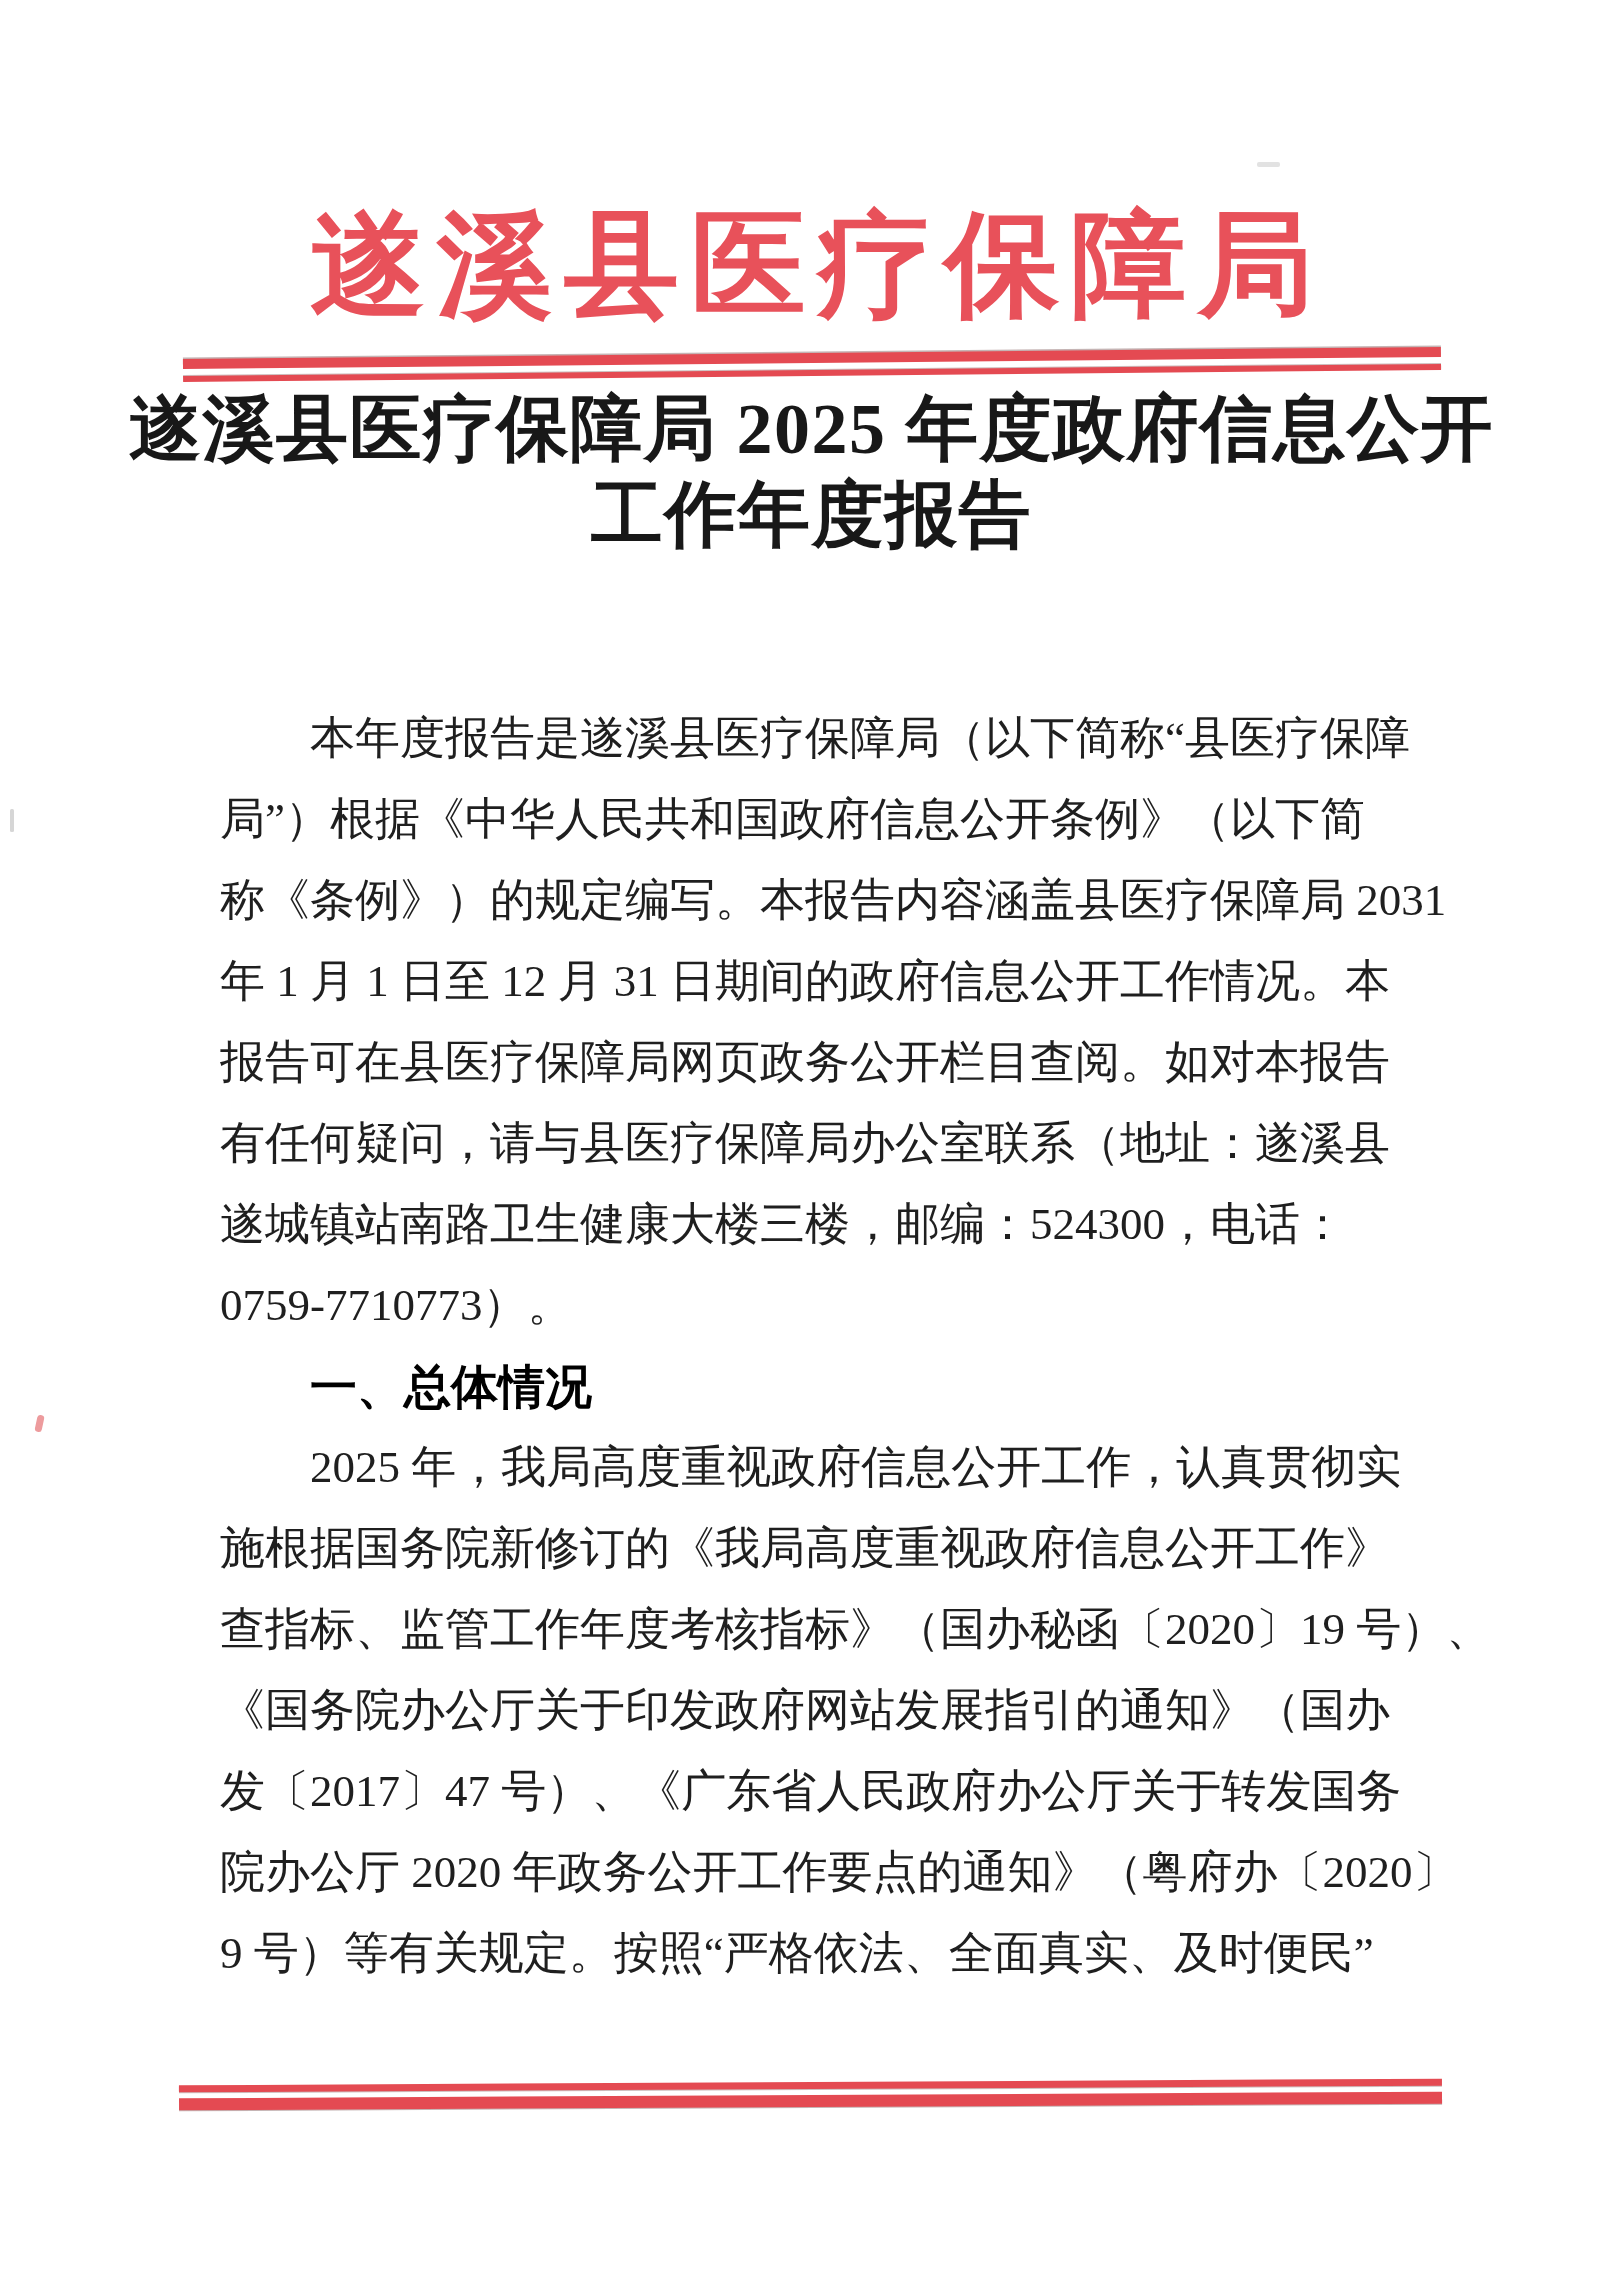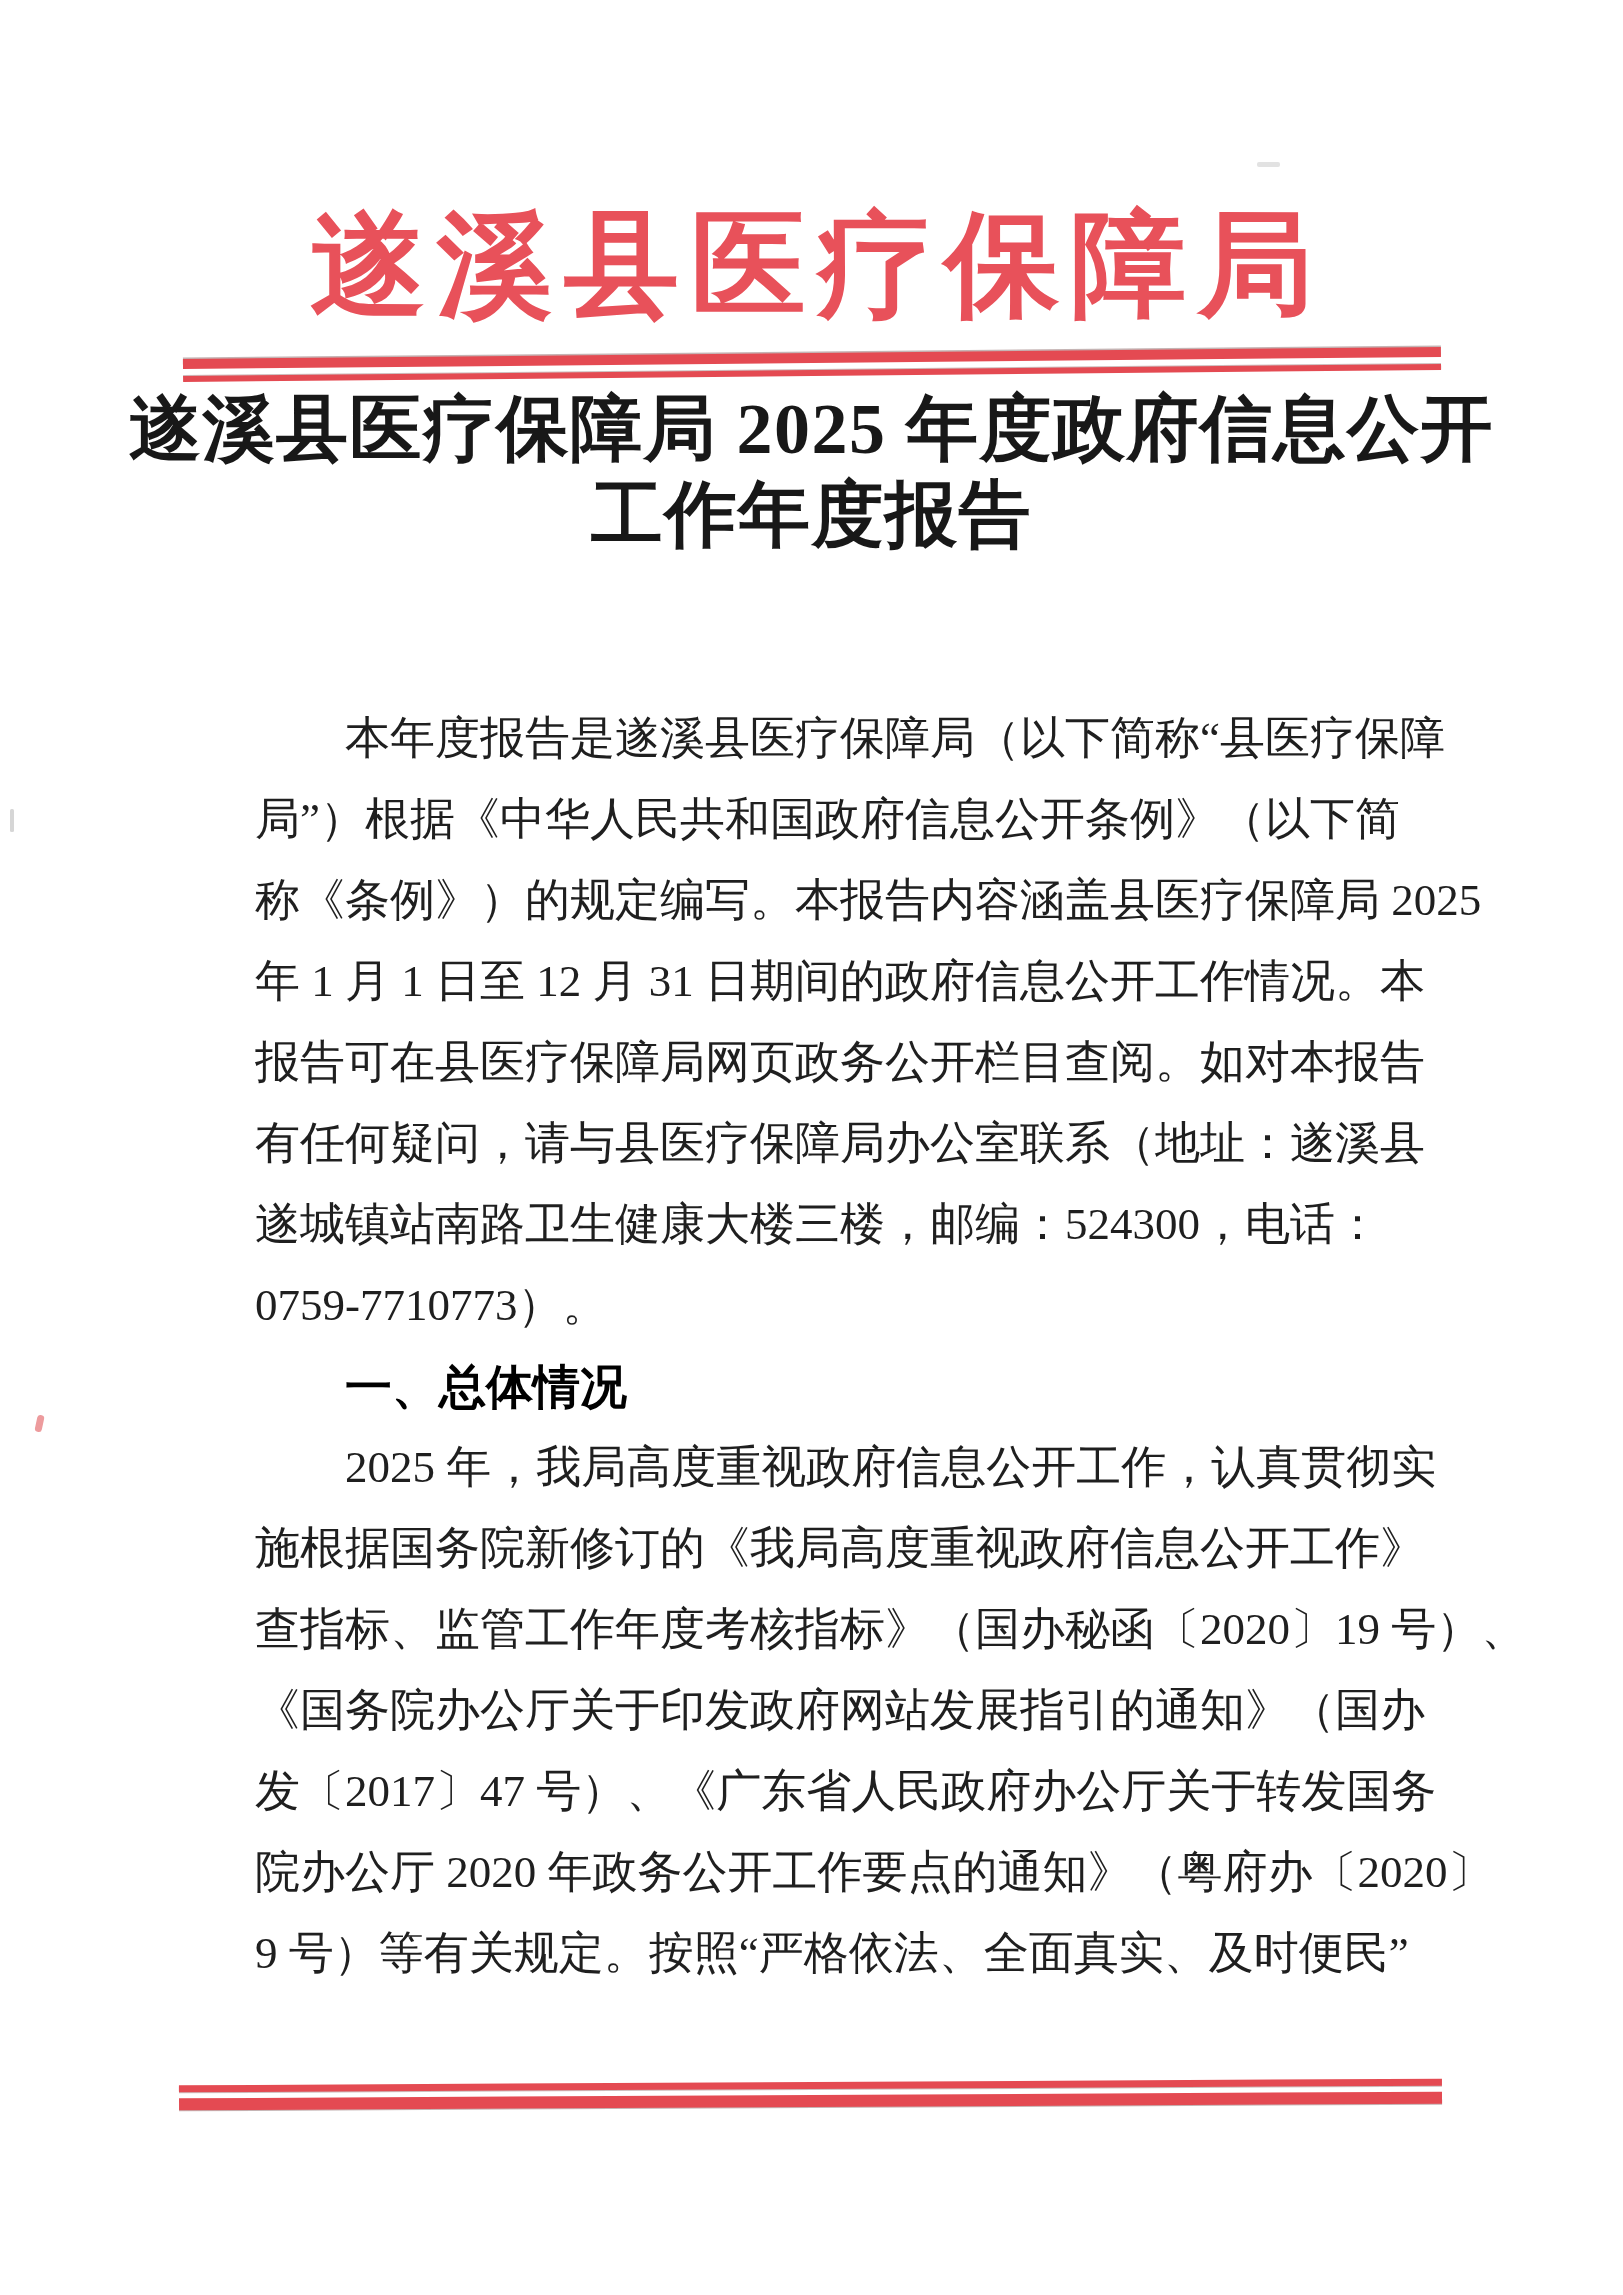--- a/index.html
+++ b/index.html
@@ -36,21 +36,20 @@
     font-weight:700;color:#181818;
     letter-spacing:1.5px;
     font-family:"Liberation Serif", serif;
   }
   
   .body-text{
     position:absolute;top:698px;left:220px;width:1207px;
     color:#1f1f1f;
     font-size:45px;line-height:81px;
     font-family:"Liberation Serif", serif;
-    margin-left:35px;
   }
   .line{white-space:nowrap;}
   .line.indent{text-indent:90px;}
   .line.heading{
     font-family:"Liberation Sans", sans-serif;
     font-weight:700;
     font-size:47px;
     text-indent:90px;
     color:#000000;
   }
@@ -73,21 +72,21 @@
   </div>
 
   <div class="doc-title">
     <div>遂溪县医疗保障局 2025 年度政府信息公开</div>
     <div>工作年度报告</div>
   </div>
 
   <div class="body-text">
     <div class="line indent">本年度报告是遂溪县医疗保障局（以下简称“县医疗保障</div>
     <div class="line">局”）根据《中华人民共和国政府信息公开条例》（以下简</div>
-    <div class="line">称《条例》）的规定编写。本报告内容涵盖县医疗保障局 2025</div>
+    <div class="line">称《条例》）的规定编写。本报告内容涵盖县医疗保障局 2031</div>
     <div class="line">年 1 月 1 日至 12 月 31 日期间的政府信息公开工作情况。本</div>
     <div class="line">报告可在县医疗保障局网页政务公开栏目查阅。如对本报告</div>
     <div class="line">有任何疑问，请与县医疗保障局办公室联系（地址：遂溪县</div>
     <div class="line">遂城镇站南路卫生健康大楼三楼，邮编：524300，电话：</div>
     <div class="line">0759-7710773）。</div>
 
     <div class="line heading">一、总体情况</div>
 
     <div class="line indent">2025 年，我局高度重视政府信息公开工作，认真贯彻实</div>
     <div class="line">施根据国务院新修订的《我局高度重视政府信息公开工作》</div>

